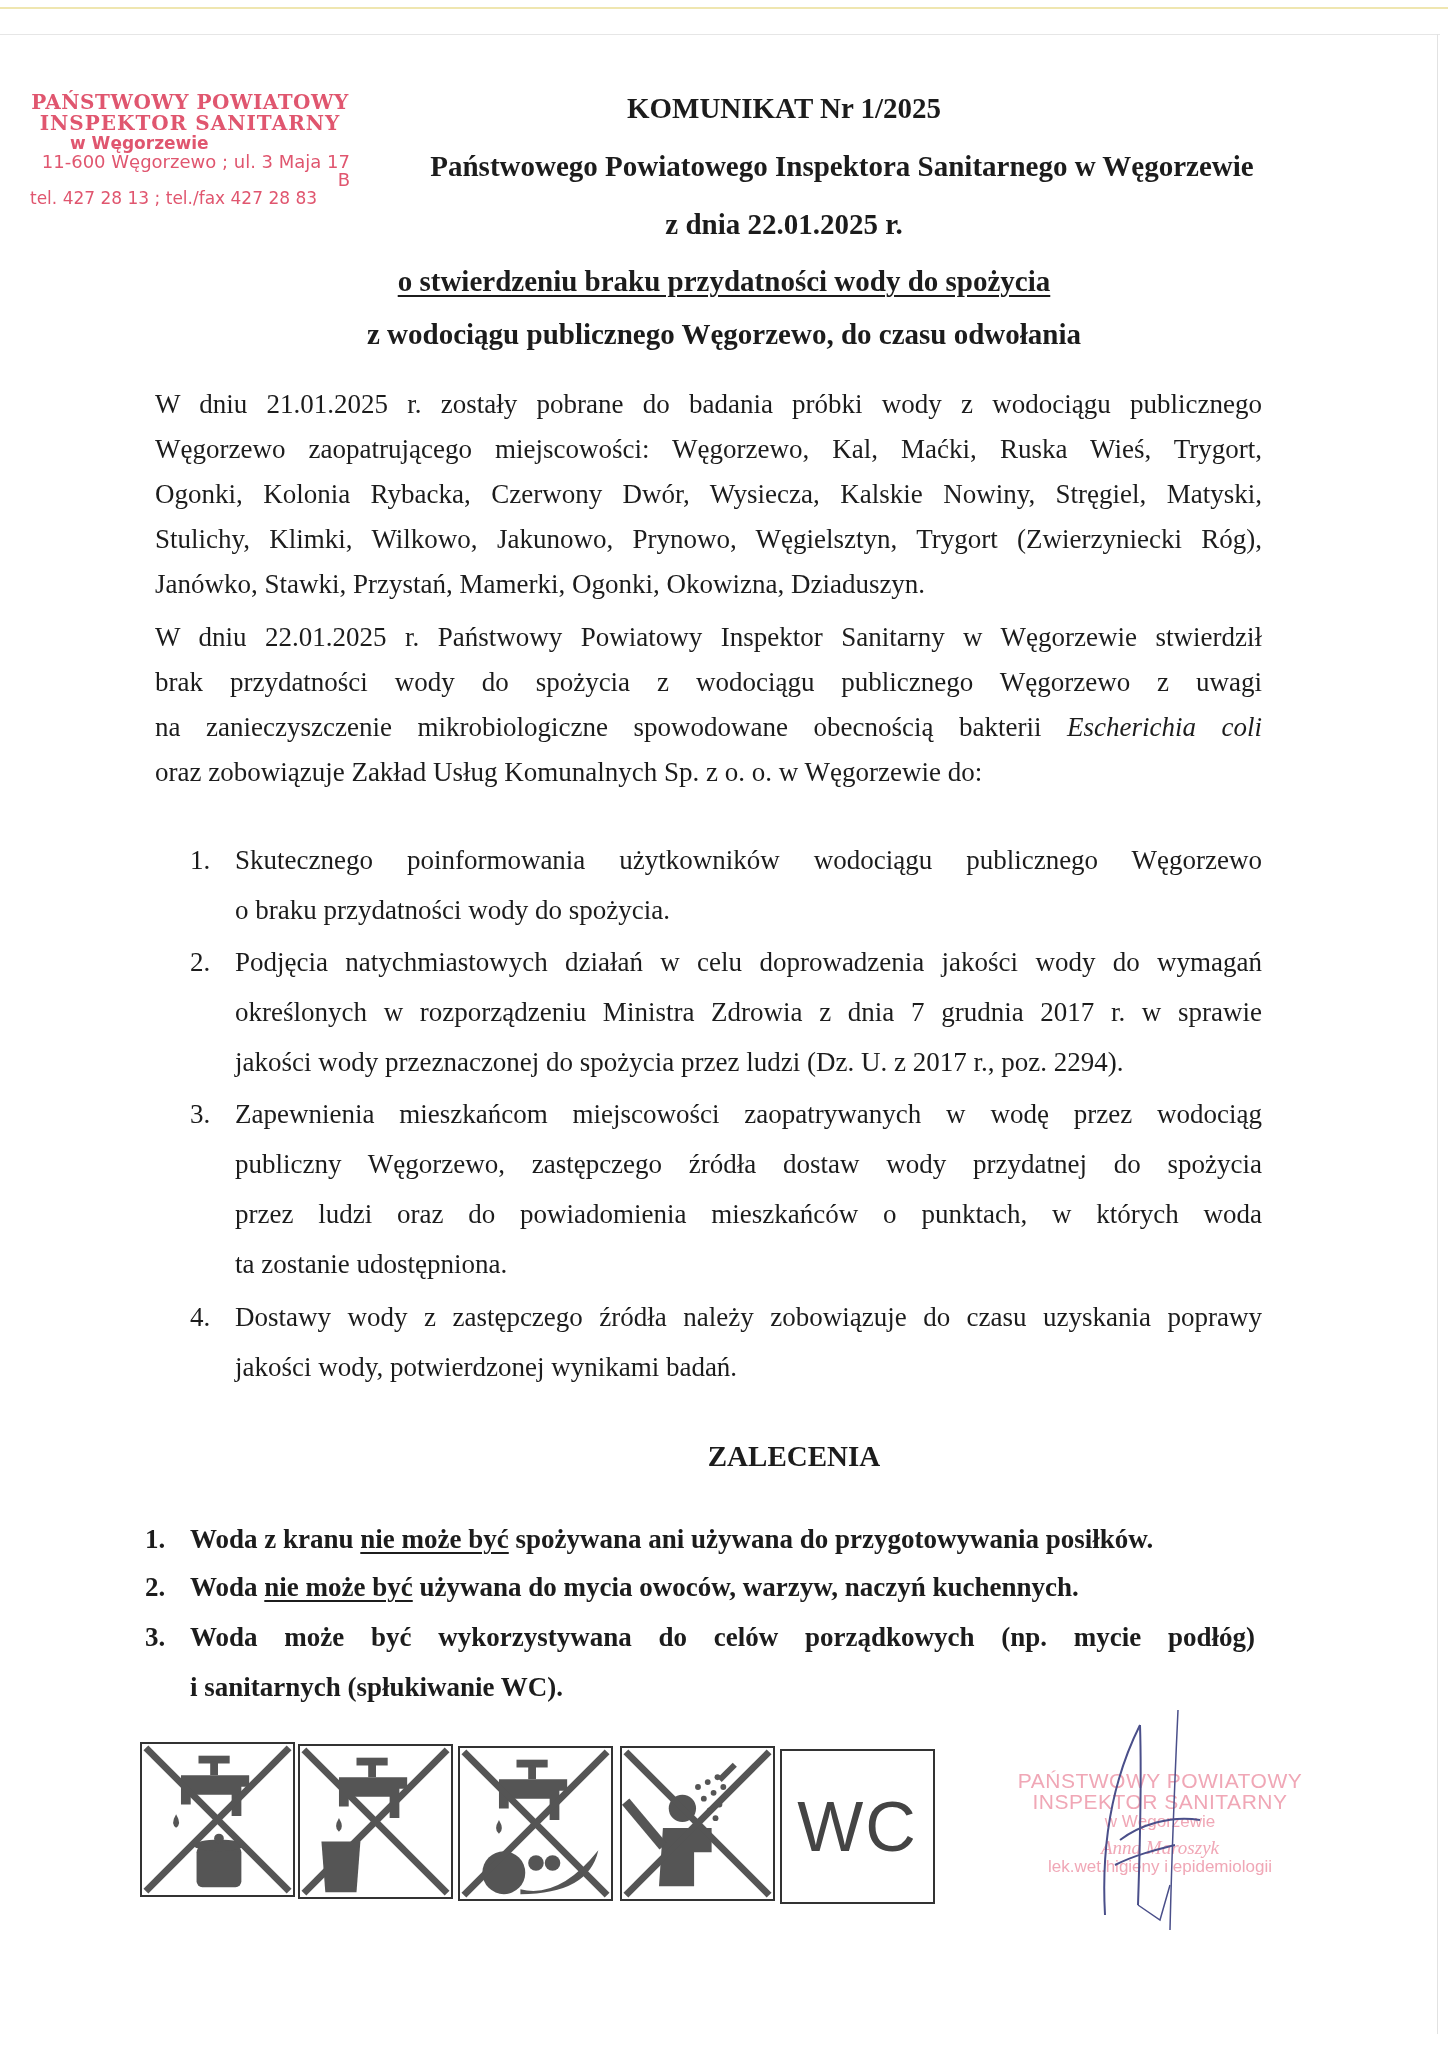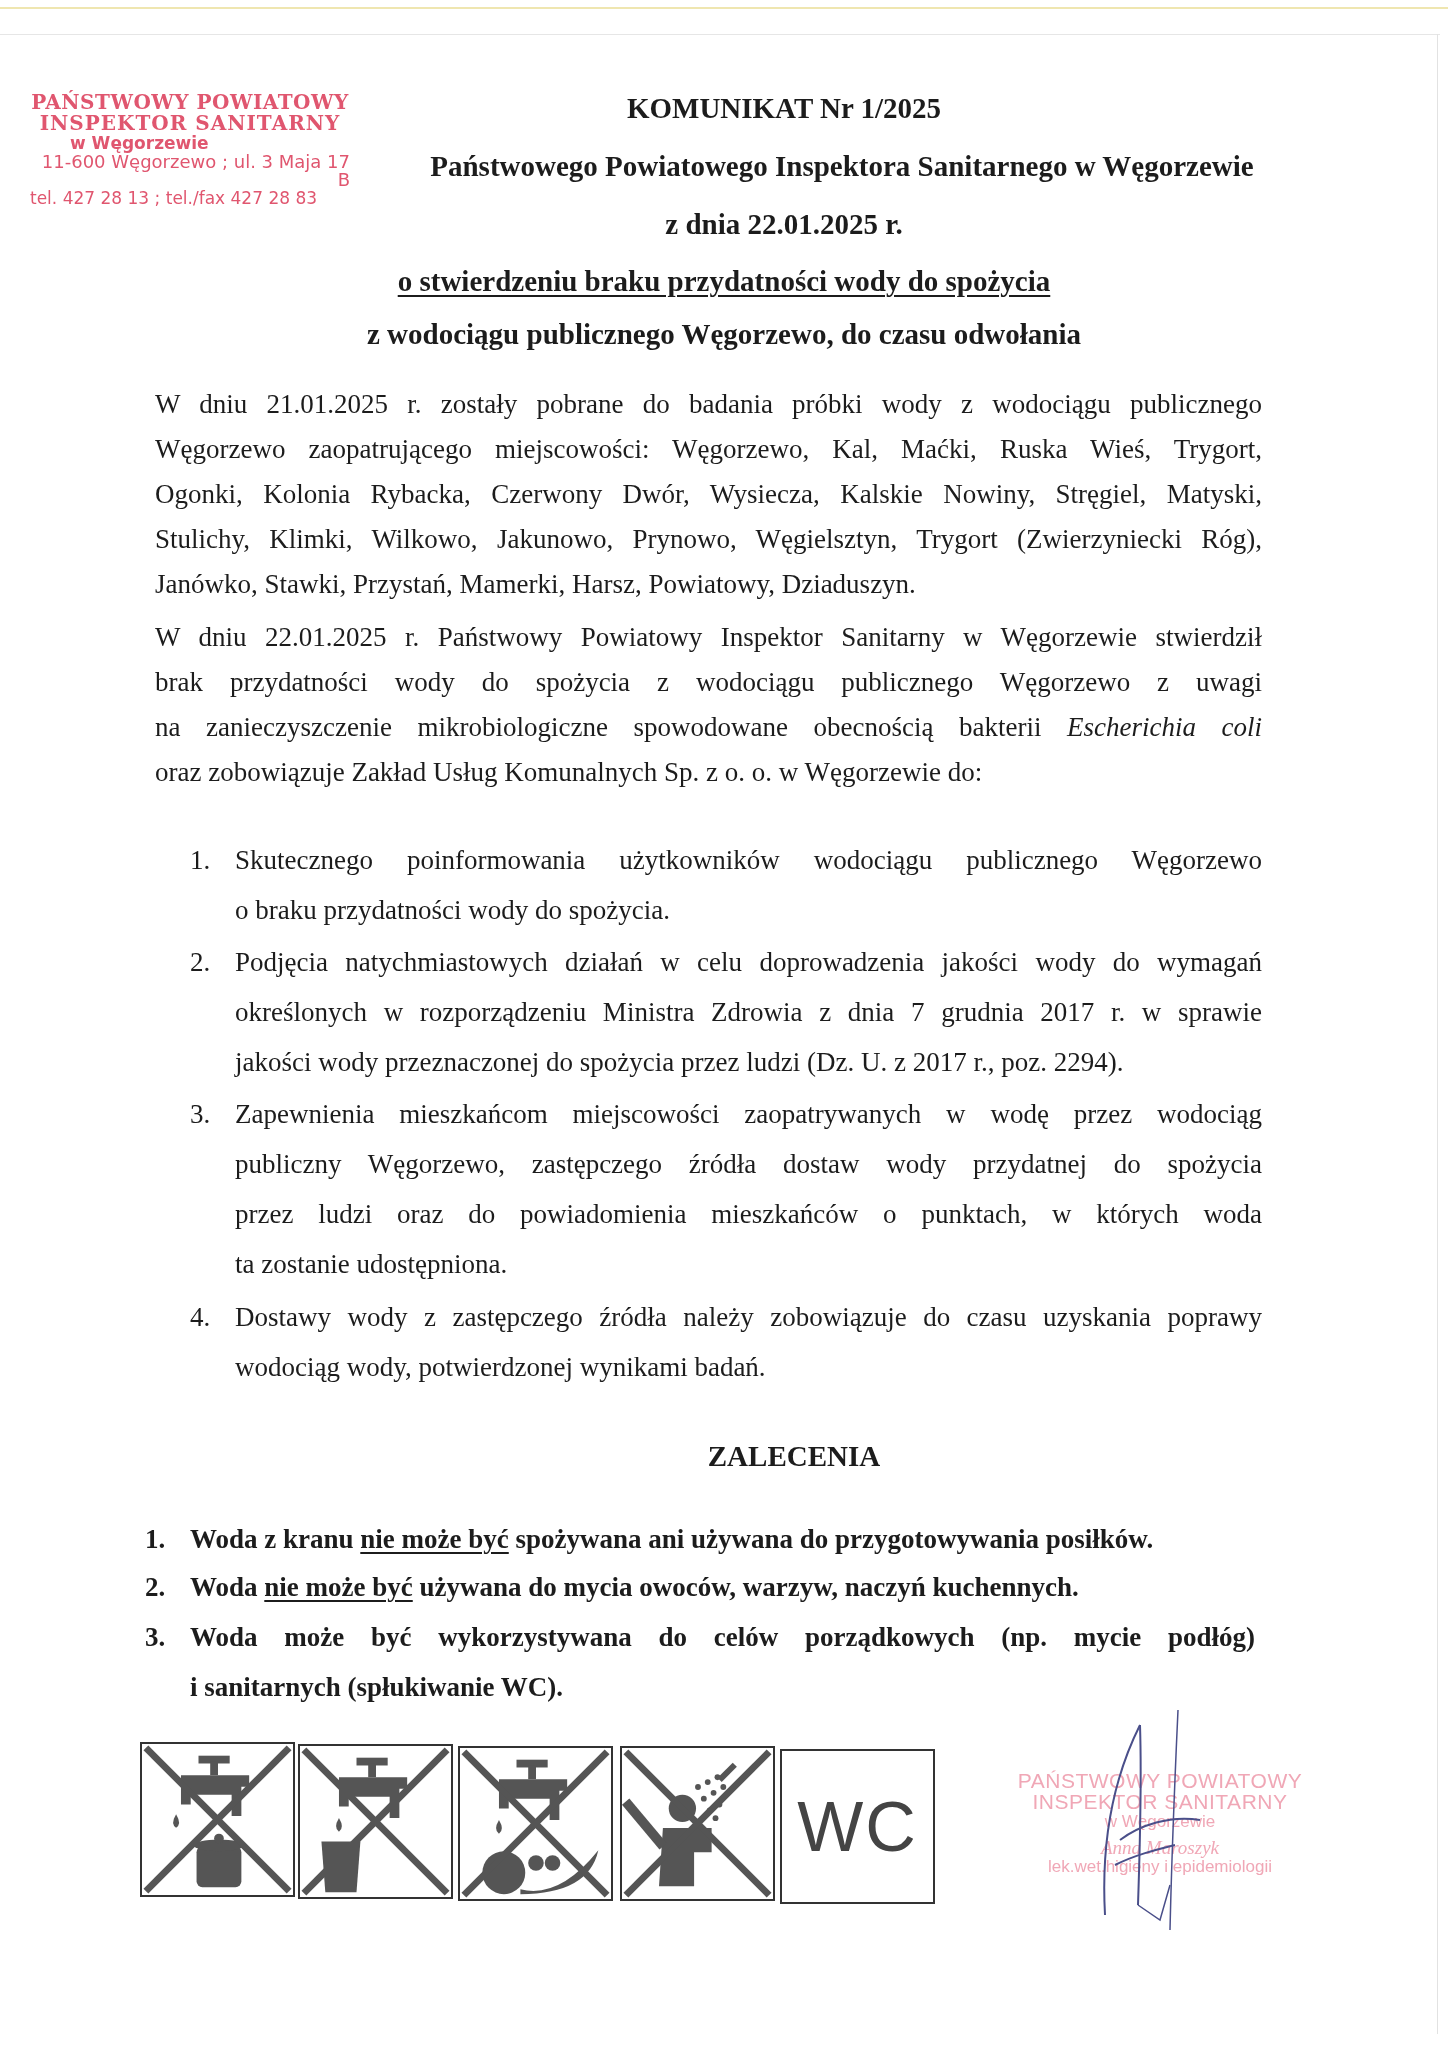--- a/index.html
+++ b/index.html
@@ -96,21 +96,21 @@
 <div class="center subject1">
   <span>o stwierdzeniu braku przydatności wody do spożycia</span>
 </div>
 <div class="center subject2">z wodociągu publicznego Węgorzewo, do czasu odwołania</div>
 
 <div class="body p1">
   <span class="para-line">W dniu 21.01.2025 r. zostały pobrane do badania próbki wody z wodociągu publicznego</span>
   <span class="para-line">Węgorzewo zaopatrującego miejscowości: Węgorzewo, Kal, Maćki, Ruska Wieś, Trygort,</span>
   <span class="para-line">Ogonki, Kolonia Rybacka, Czerwony Dwór, Wysiecza, Kalskie Nowiny, Stręgiel, Matyski,</span>
   <span class="para-line">Stulichy, Klimki, Wilkowo, Jakunowo, Prynowo, Węgielsztyn, Trygort (Zwierzyniecki Róg),</span>
-  <span class="para-line last">Janówko, Stawki, Przystań, Mamerki, Harsz, Powiatowy, Dziaduszyn.</span>
+  <span class="para-line last">Janówko, Stawki, Przystań, Mamerki, Ogonki, Okowizna, Dziaduszyn.</span>
 </div>
 
 <div class="body p2">
   <span class="para-line">W dniu 22.01.2025 r. Państwowy Powiatowy Inspektor Sanitarny w Węgorzewie stwierdził</span>
   <span class="para-line">brak przydatności wody do spożycia z wodociągu publicznego Węgorzewo z uwagi</span>
   <span class="para-line"><span>na zanieczyszczenie mikrobiologiczne spowodowane obecnością bakterii </span><i>Escherichia coli</i></span>
   <span class="para-line last">oraz zobowiązuje Zakład Usług Komunalnych Sp. z o. o. w Węgorzewie do:</span>
 </div>
 
 <div class="olist ol1">
@@ -134,21 +134,21 @@
     <span class="line">Zapewnienia mieszkańcom miejscowości zaopatrywanych w wodę przez wodociąg</span>
     <span class="line">publiczny Węgorzewo, zastępczego źródła dostaw wody przydatnej do spożycia</span>
     <span class="line">przez ludzi oraz do powiadomienia mieszkańców o punktach, w których woda</span>
     <span class="line last">ta zostanie udostępniona.</span>
   </div>
 </div>
 <div class="olist ol4">
   <div class="item">
     <span class="num">4.</span>
     <span class="line">Dostawy wody z zastępczego źródła należy zobowiązuje do czasu uzyskania poprawy</span>
-    <span class="line last">wodociąg wody, potwierdzonej wynikami badań.</span>
+    <span class="line last">jakości wody, potwierdzonej wynikami badań.</span>
   </div>
 </div>
 
 <div class="center zal-head">ZALECENIA</div>
 
 <div class="zlist z1">
   <div class="item">
     <span class="num">1.</span>
     <span class="line"><span>Woda z kranu </span><u>nie może być</u><span> spożywana ani używana do przygotowywania posiłków.</span></span>
   </div>

